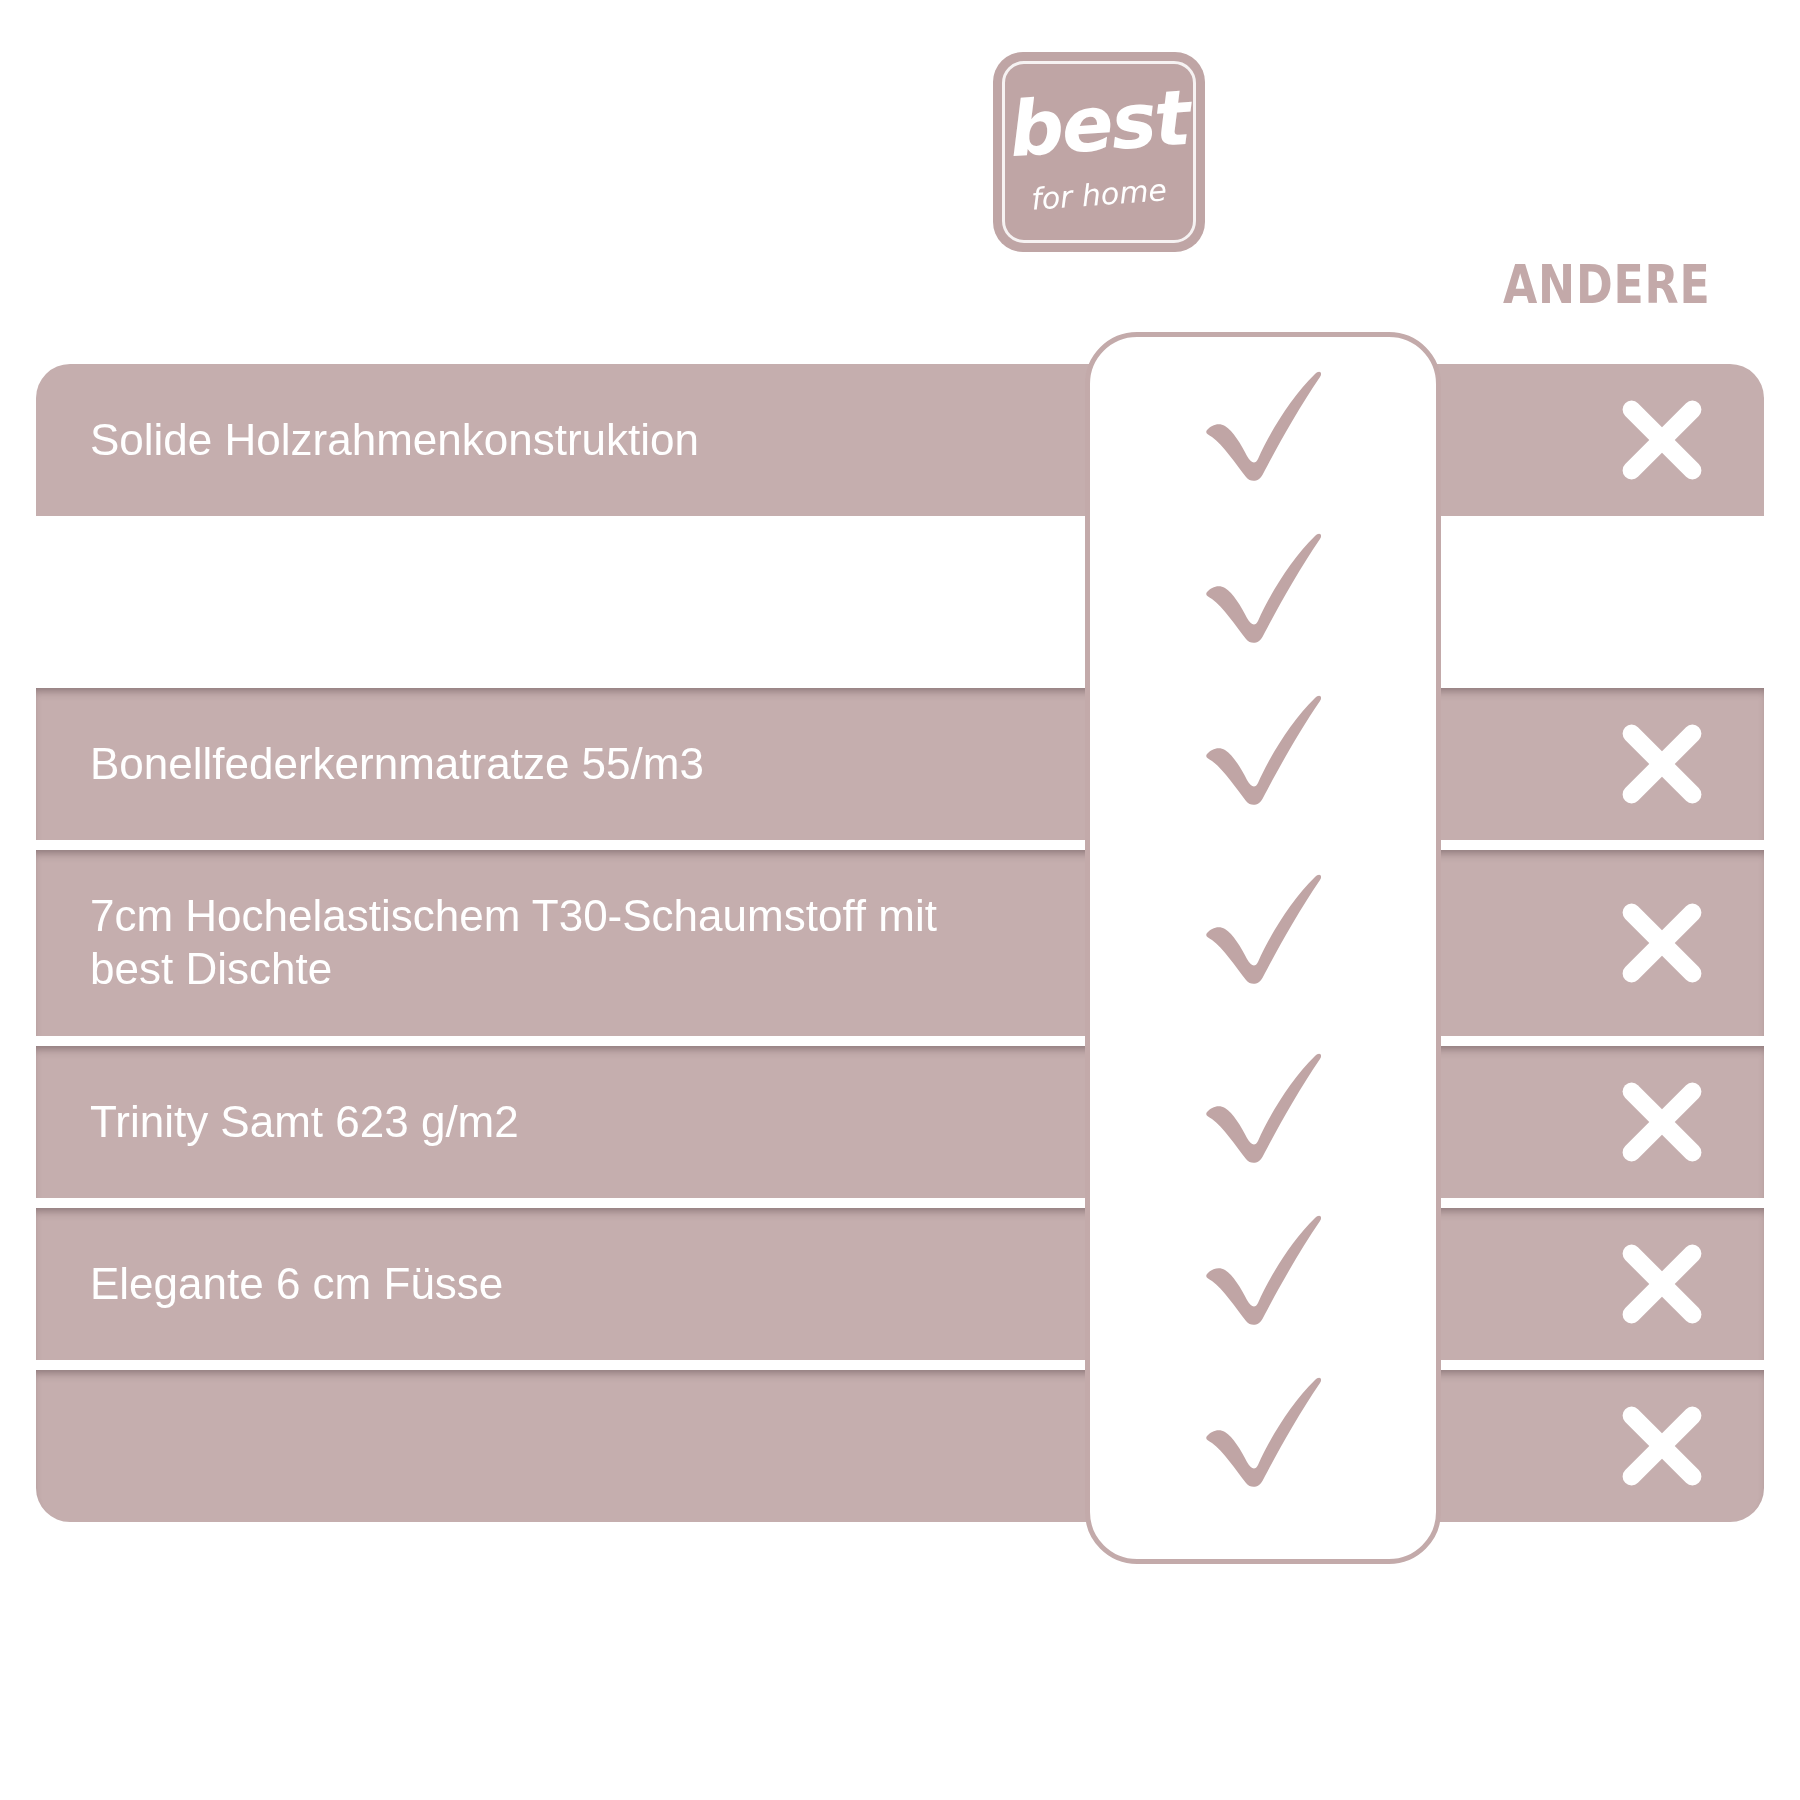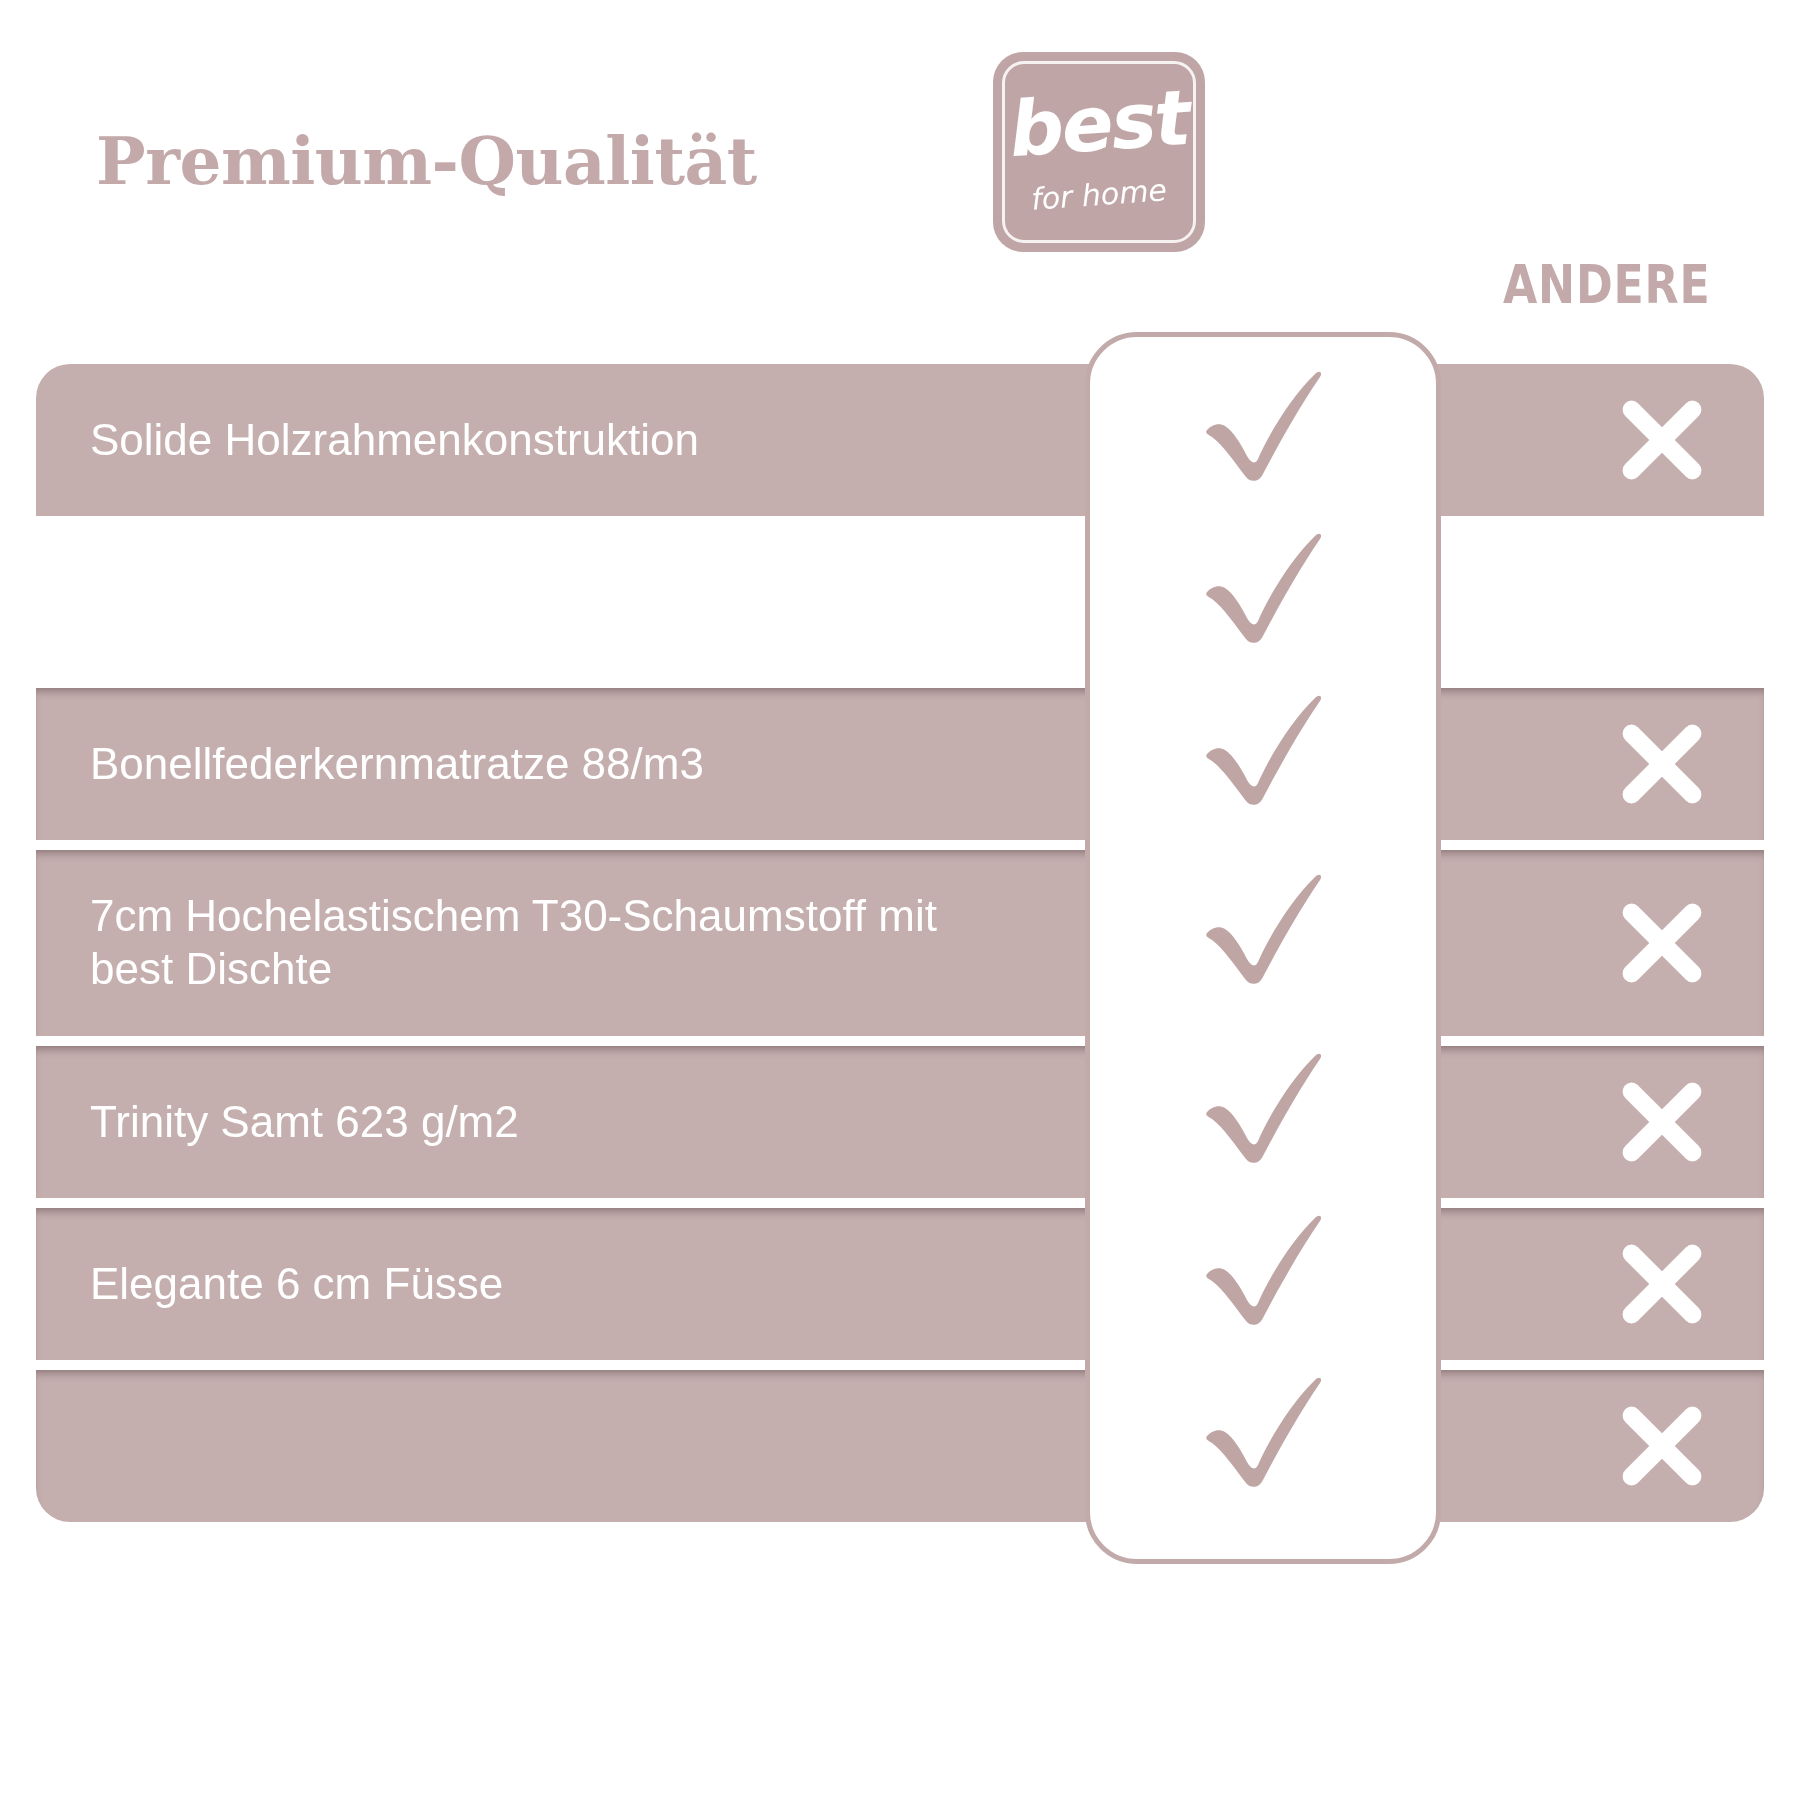--- a/index.html
+++ b/index.html
@@ -199,40 +199,39 @@
     width: 132px;
     height: 120px;
     display: block;
   }
 </style>
 </head>
 <body>
 
 <div class="stage">
 
-  <div class="page-title">Premium-Qualität</div>
 
   <div class="logo-badge">
     <div class="logo-inner-border"></div>
     <div class="logo-best">best</div>
     <div class="logo-forhome">for home</div>
   </div>
 
   <div class="andere-label">ANDERE</div>
 
   <div class="rows-layer">
       <div class="feature-row first" style="top: 348px; height: 152px;">
         <div class="feature-label">Solide Holzrahmenkonstruktion</div>
         <div class="x-mark">
           <span class="a"></span>
           <span class="b"></span>
         </div>
       </div>
       <div class="feature-row" style="top: 672px; height: 152px;">
-        <div class="feature-label">Bonellfederkernmatratze 88/m3</div>
+        <div class="feature-label">Bonellfederkernmatratze 55/m3</div>
         <div class="x-mark">
           <span class="a"></span>
           <span class="b"></span>
         </div>
       </div>
       <div class="feature-row" style="top: 834px; height: 186px;">
         <div class="feature-label two-line">7cm Hochelastischem T30-Schaumstoff mit best Dischte</div>
         <div class="x-mark">
           <span class="a"></span>
           <span class="b"></span>

